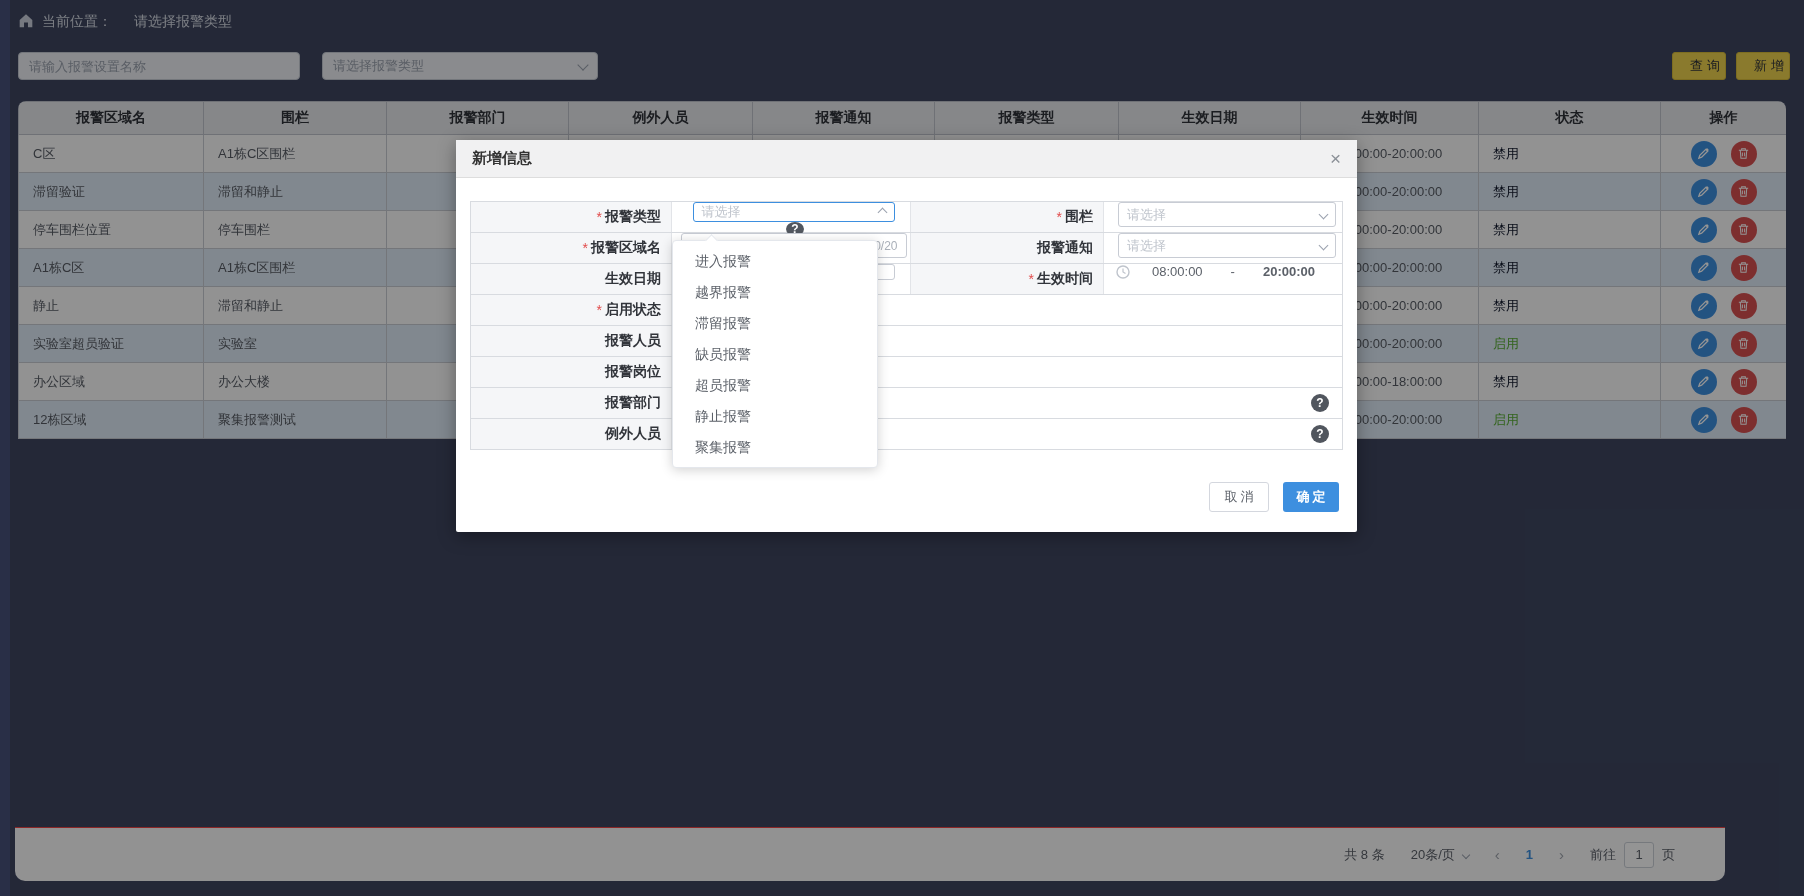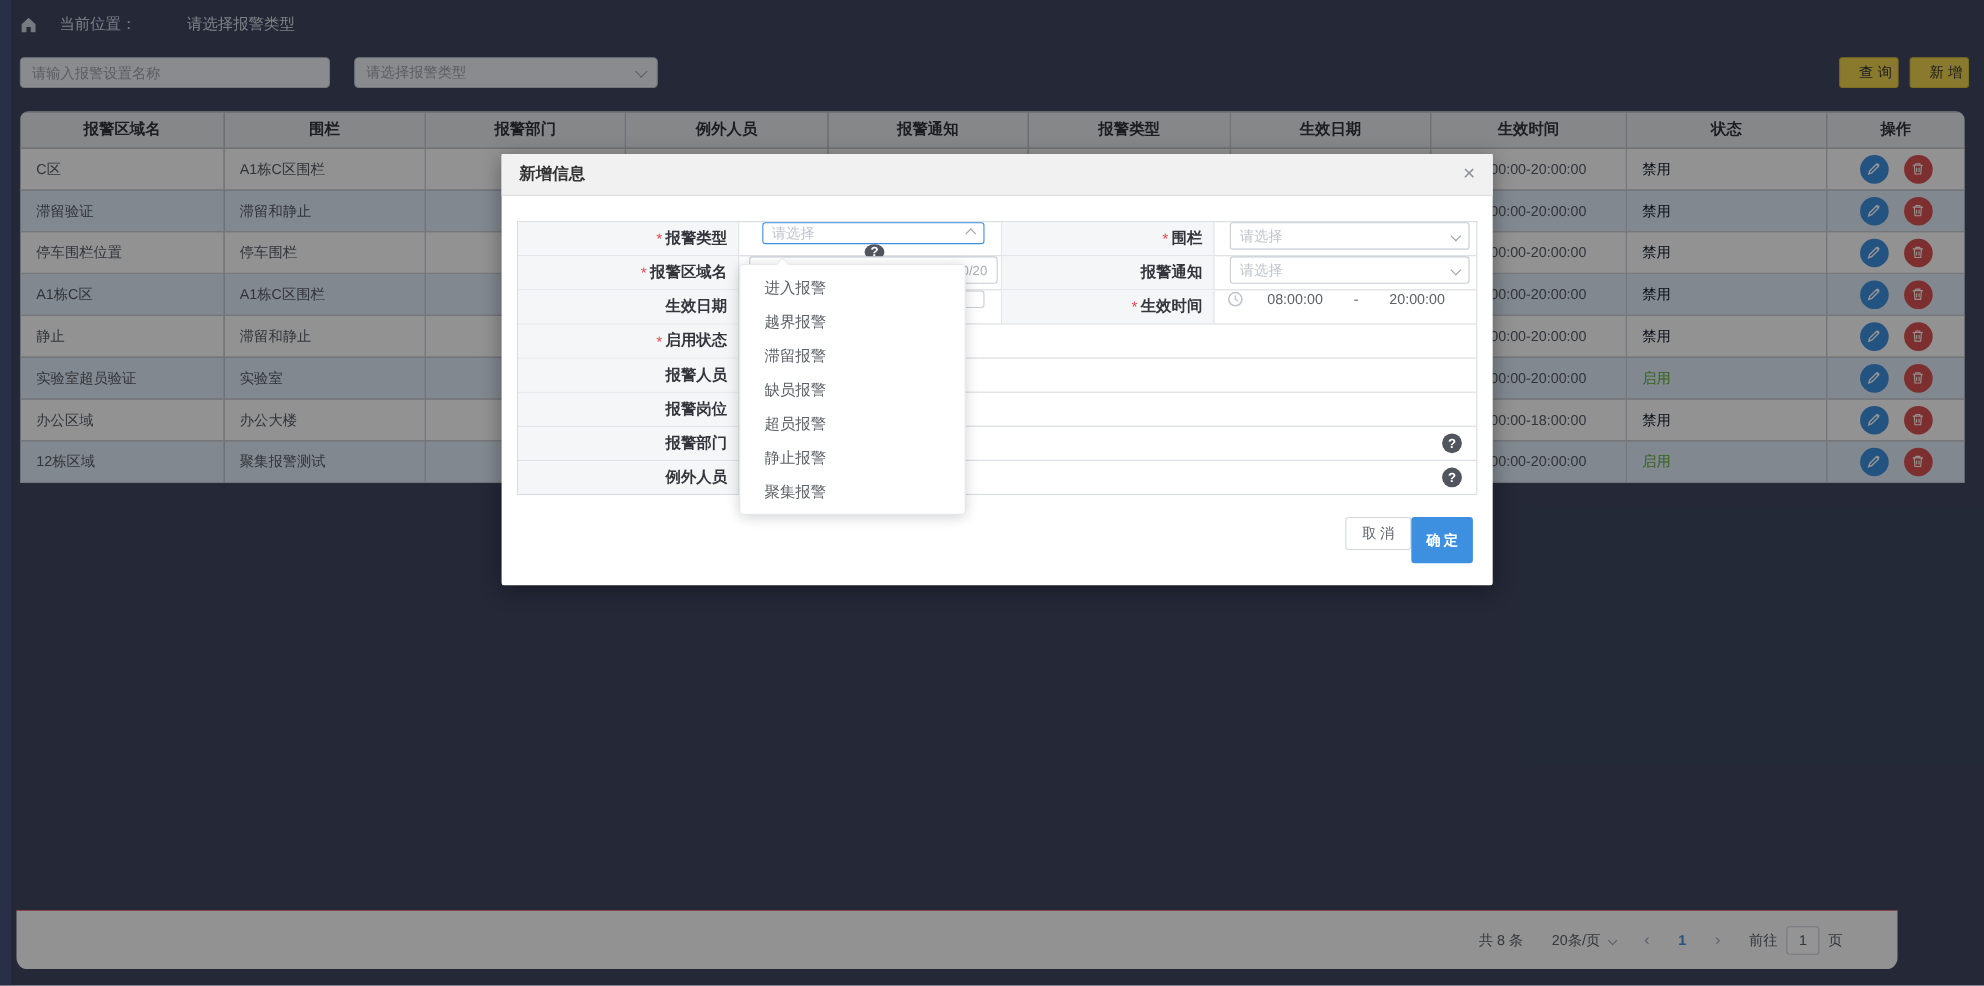--- a/index.html
+++ b/index.html
@@ -2,21 +2,21 @@
 <html><head>
 <meta charset="utf-8">
 <style>
   * { margin:0; padding:0; box-sizing:border-box; }
   html,body { width:1804px; height:896px; }
   body { font-family:"Liberation Sans","DejaVu Sans",sans-serif; }
   .page { position:relative; width:1804px; height:896px; background:#3e4660; overflow:hidden; }
   .left-strip { position:absolute; left:0; top:0; width:10px; height:100%; background:#48527a; }
 
   
-  .breadcrumb { position:absolute; left:18px; top:13px; display:flex; align-items:center; gap:20px; color:#d7dbe4; font-size:14px; }
+  .breadcrumb { position:absolute; left:18px; top:13px; display:flex; align-items:flex-start; gap:8px; color:#d7dbe4; font-size:14px; }
   .breadcrumb .sep { width:6px; }
 
   
   .filter-input { position:absolute; left:18px; top:52px; width:282px; height:28px; background:#eef0f4; border:1px solid #c6cbd4; border-radius:4px; font-size:13px; color:#60656e; padding:0 10px; }
   .filter-input::placeholder { color:#9aa1ae; }
   .filter-select { position:absolute; left:322px; top:52px; width:276px; height:28px; background:#eef0f4; border:1px solid #c6cbd4; border-radius:4px; display:flex; align-items:center; padding:0 10px; font-size:13px; color:#9aa1ae; }
   .chev { display:inline-block; width:8px; height:8px; border-right:1.6px solid #9aa1ae; border-bottom:1.6px solid #9aa1ae; transform:rotate(45deg); }
   .chev.up { transform:rotate(-135deg); }
   .filter-select .chev { margin-left:auto; margin-top:-3px; }
   .btn-yellow { position:absolute; top:52px; width:54px; height:28px; background:#eed24e; border:1px solid #d8bc3a; border-radius:3px; color:#30333a; font-size:13px; text-align:center; line-height:26px; letter-spacing:4px; padding-left:16px; cursor:pointer; }
@@ -57,24 +57,24 @@
   .mfield { display:flex; align-items:center; position:relative;flex-direction:column; }
   .mf1 { width:238px; } .mf2 { flex:1; } .mf-span { flex:1; }
   .sel { height:25px; border:1px solid #c8ccd4; border-radius:3px; background:#fff; display:flex; align-items:center; padding:0 8px; font-size:13px; color:#bfc4cc; }
   .sel.open { border-color:#3d8fdf; }
   .sel .chev { margin-left:auto; width:7px; height:7px; }
   .inp { height:25px; border:1px solid #c8ccd4; border-radius:3px; background:#fff; display:flex; align-items:center; padding:0 8px; font-size:12px; }
   .counter { margin-left:auto; color:#aab0b9; font-size:12px; }
   .qicon { width:18px; height:18px; border-radius:50%; background:#51565e; color:#fff; font-size:12px; font-weight:bold; display:flex; align-items:center; justify-content:center; margin-left:8px; }
   .qicon.abs { position:absolute; right:13px; top:6px; margin:0; }
   .timebox { display:flex; align-items:center; width:100%; padding:0 12px; gap:0; font-size:13px; color:#5c6169; }
-  .t1 { margin-left:22px; } .tdash { margin-left:28px; } .t2 { margin-left:28px; }
-  .modal-btns { position:absolute; right:18px; bottom:20px; display:flex; }
+  .t1 { margin-left:22px; } .tdash { margin-left:28px; } .t2 { margin-left:28px;font-weight:bold; }
+  .modal-btns { position:absolute; right:18px; bottom:20px; display:flex; gap:14px; }
   .btn-cancel { width:60px; height:30px; background:#fff; border:1px solid #d4d7de; border-radius:3px; color:#5c6169; font-size:13px; letter-spacing:3px; padding-left:3px; cursor:pointer; }
-  .btn-ok { width:56px; height:42px; background:#3d8fdf; border:none; border-radius:3px; color:#fff; font-size:13px; font-weight:bold; letter-spacing:3px; padding-left:3px; cursor:pointer; }
+  .btn-ok { width:56px; height:30px; background:#3d8fdf; border:none; border-radius:3px; color:#fff; font-size:13px; font-weight:bold; letter-spacing:3px; padding-left:3px; cursor:pointer; }
 
   
   .ddown { position:absolute; left:672px; top:240px; width:206px; height:228px; background:#fff; border:1px solid #e4e7ec; border-radius:4px; box-shadow:0 2px 12px rgba(0,0,0,.18); z-index:20; padding-top:5px; }
   .ddown .arrow { position:absolute; left:34px; top:-5px; width:9px; height:9px; background:#fff; border-left:1px solid #e4e7ec; border-top:1px solid #e4e7ec; transform:rotate(45deg); }
   .dopt { height:31px; line-height:31px; padding-left:22px; font-size:14px; color:#5c6169; cursor:pointer; }
 </style>
 </head>
 <body>
 
 <div class="page">

